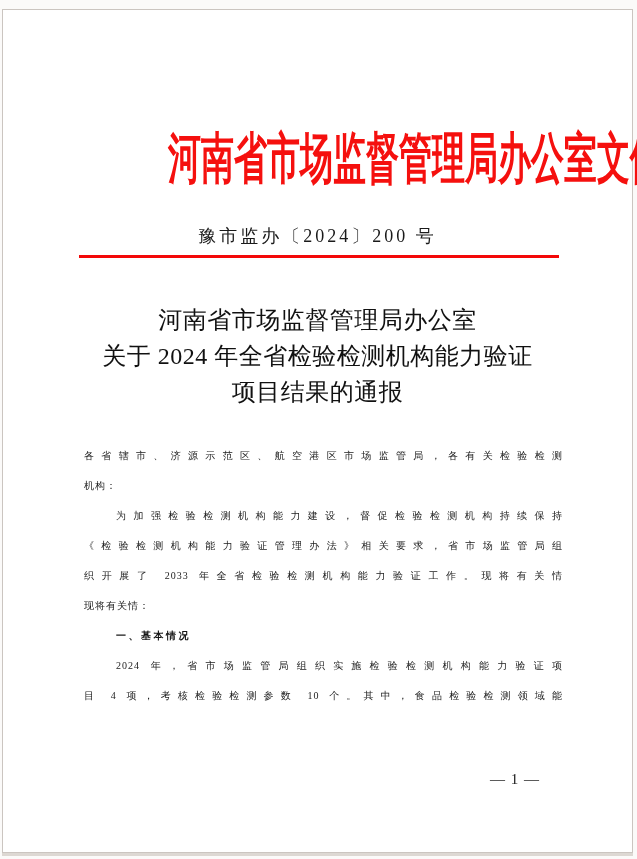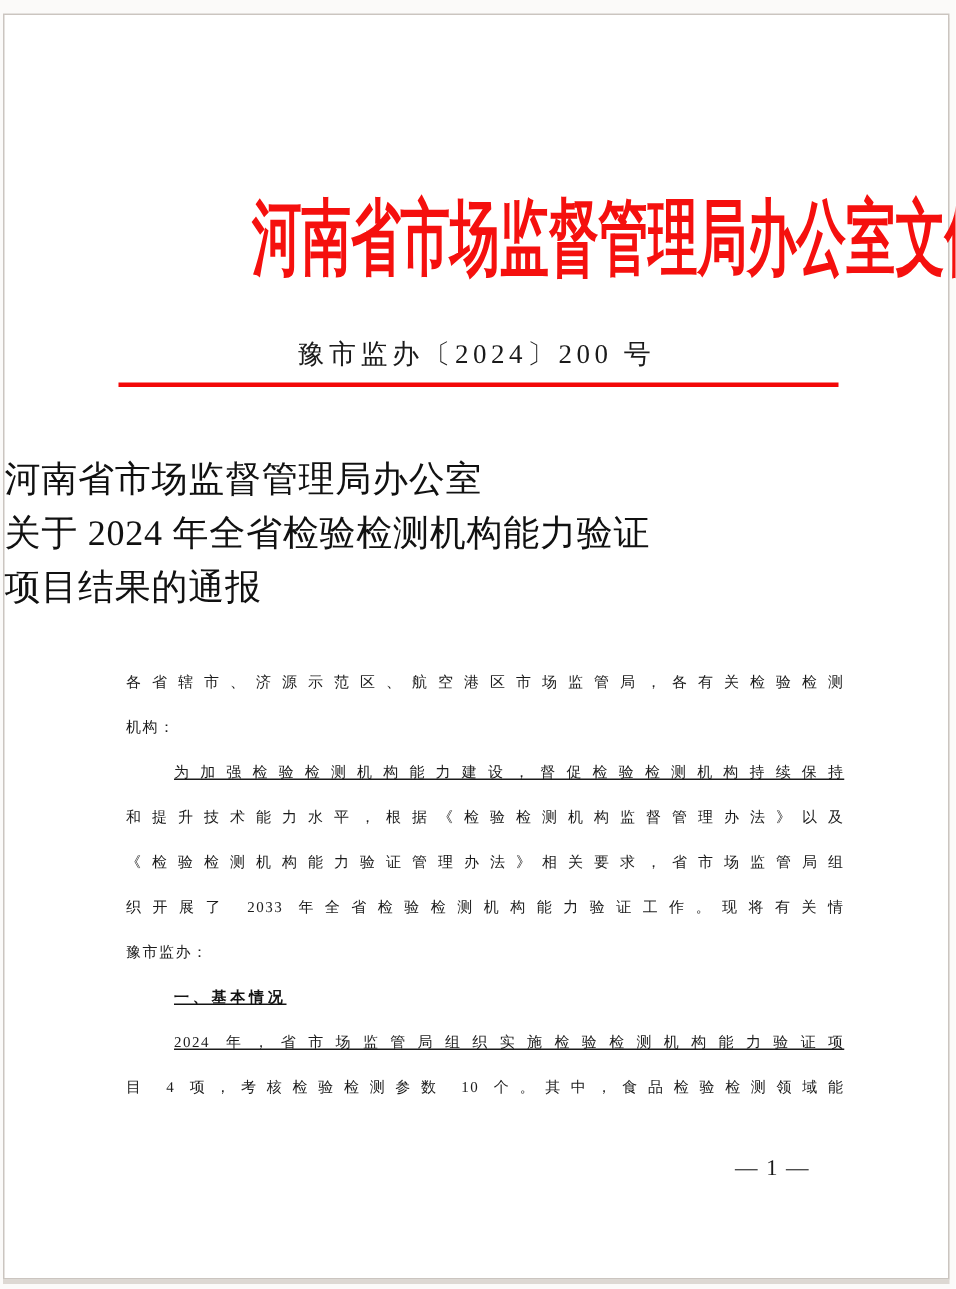--- a/index.html
+++ b/index.html
@@ -62,21 +62,21 @@
     left: 76px;
     width: 480px;
     height: 3px;
     background: #f30808;
   }
   .title {
     position: absolute;
     top: 292px;
     left: 0;
     width: 100%;
-    text-align: left;
+    text-align: center;
     font-size: 24px;
     line-height: 36px;
     color: #111111;
     letter-spacing: 0.5px;
   }
   .body {
     position: absolute;
     top: 431px;
     left: 81px;
     width: 479px;
@@ -94,21 +94,20 @@
     text-align: justify;
     text-align-last: justify;
     text-justify: inter-character;
   }
   .short {
     text-align: left;
     text-align-last: left;
   }
   .indent {
     padding-left: 32px;
-    text-decoration: underline;
   }
   .heading {
     font-family: "Liberation Sans", sans-serif;
     font-weight: bold;
     letter-spacing: 2.5px;
     color: #141414;
   }
   .page-number {
     position: absolute;
     top: 759px;
@@ -136,24 +135,23 @@
     <div class="title">
       <div>河南省市场监督管理局办公室</div>
       <div>关于 2024 年全省检验检测机构能力验证</div>
       <div>项目结果的通报</div>
     </div>
 
     <div class="body">
       <div class="line full">各省辖市、济源示范区、航空港区市场监管局，各有关检验检测</div>
       <div class="line short">机构：</div>
       <div class="line full indent">为加强检验检测机构能力建设，督促检验检测机构持续保持</div>
-      <div class="line full">和提升技术能力水平，根据《检验检测机构监督管理办法》以及</div>
       <div class="line full">《检验检测机构能力验证管理办法》相关要求，省市场监管局组</div>
       <div class="line full">织开展了 2033 年全省检验检测机构能力验证工作。现将有关情</div>
-      <div class="line short">豫市监办：</div>
+      <div class="line short">现将有关情：</div>
       <div class="line short heading indent">一、基本情况</div>
       <div class="line full indent">2024 年，省市场监管局组织实施检验检测机构能力验证项</div>
       <div class="line full">目 4 项，考核检验检测参数 10 个。其中，食品检验检测领域能</div>
     </div>
 
     <div class="page-number">— 1 —</div>
 
   </div>
 </div>
 

